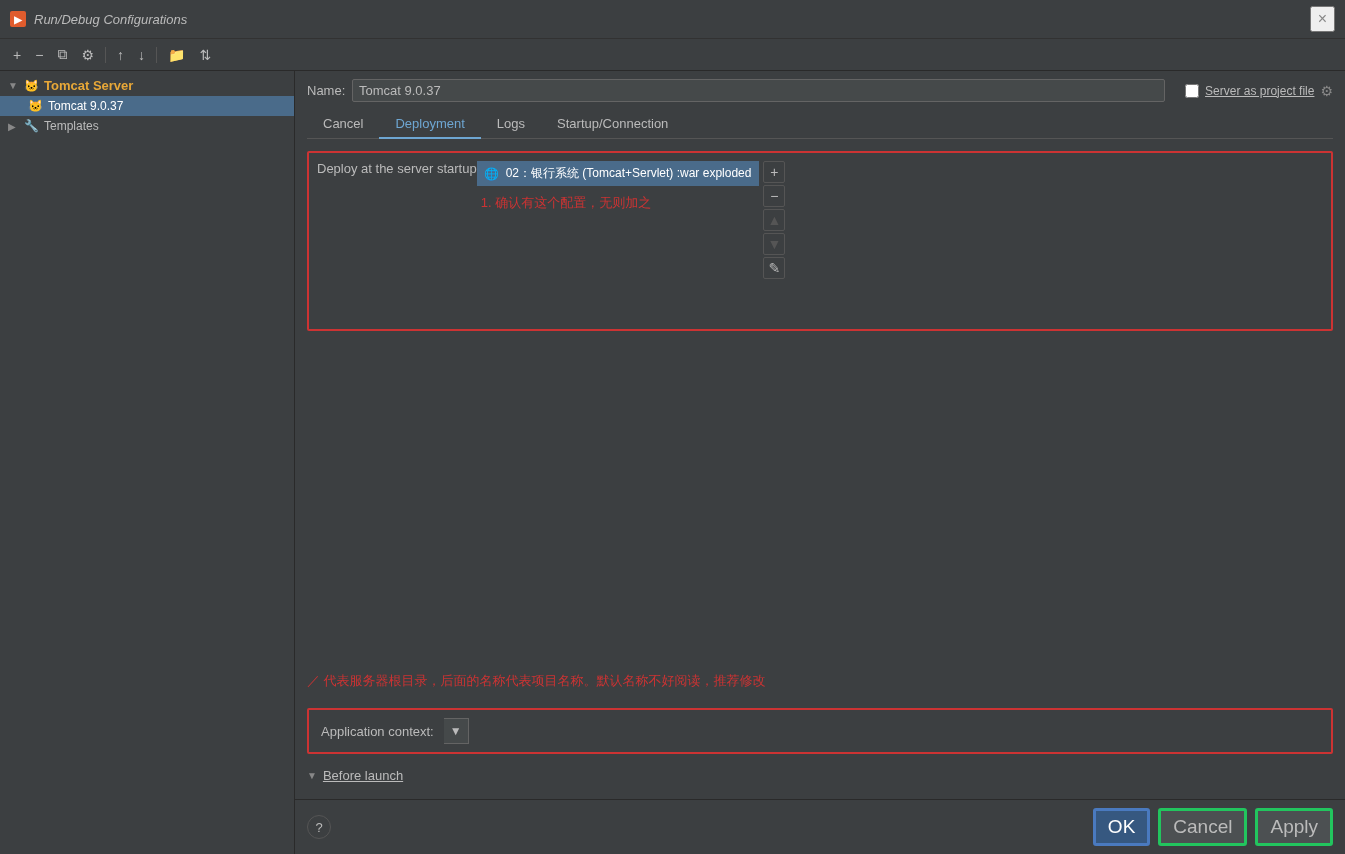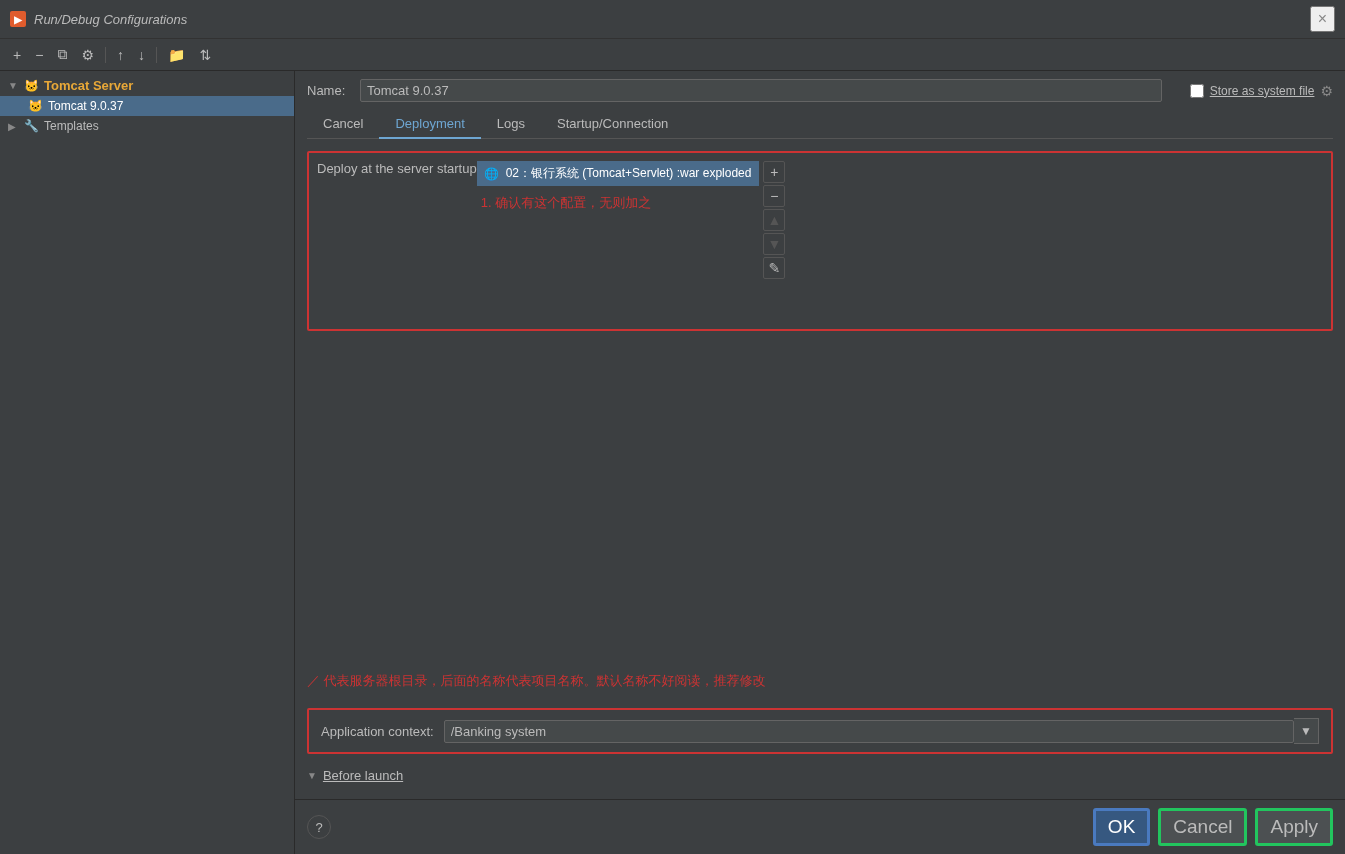--- a/index.html
+++ b/index.html
@@ -149,21 +149,20 @@
       flex-direction: column;
       background: #3c3f41;
       overflow: hidden;
     }
 
     
     .name-row {
       display: flex;
       align-items: center;
       padding: 8px 12px;
-      gap: 8px;
       flex-shrink: 0;
     }
     .name-label {
       color: #bbbbbb;
       font-size: 13px;
       min-width: 45px;
     }
     .name-input {
       flex: 1;
       background: #45494a;
@@ -433,21 +432,21 @@
     </div>
   </div>
 
   <div class="right-panel">
 
     <div class="name-row">
       <span class="name-label">Name:</span>
       <input class="name-input" type="text" value="Tomcat 9.0.37" style="">
       <div class="store-project">
         <input type="checkbox" style="">
-        <span class="store-project-label">Store as system file</span>
+        <span class="store-project-label">Server as project file</span>
         <span class="gear-icon">⚙</span>
       </div>
     </div>
 
     <div class="tab-bar">
       <div class="tab">
         <span>Cancel</span>
       </div>
       <div class="tab active">
         <span>Deployment</span>
@@ -482,21 +481,20 @@
         </div>
       </div>
 
       <div class="extra-area"></div>
 
       <div class="annotation-text">／ 代表服务器根目录，后面的名称代表项目名称。默认名称不好阅读，推荐修改</div>
 
       <div class="app-context-section">
         <span class="app-context-label">Application context:</span>
         <div class="app-context-input-wrapper">
-          <input class="app-context-input" type="text" value="/Banking system" style="">
           <button class="app-context-dropdown">▼</button>
         </div>
       </div>
 
       <div class="before-launch">
         <span class="arrow">▼</span>
         <span class="before-launch-label">Before launch</span>
       </div>
 
     </div>

